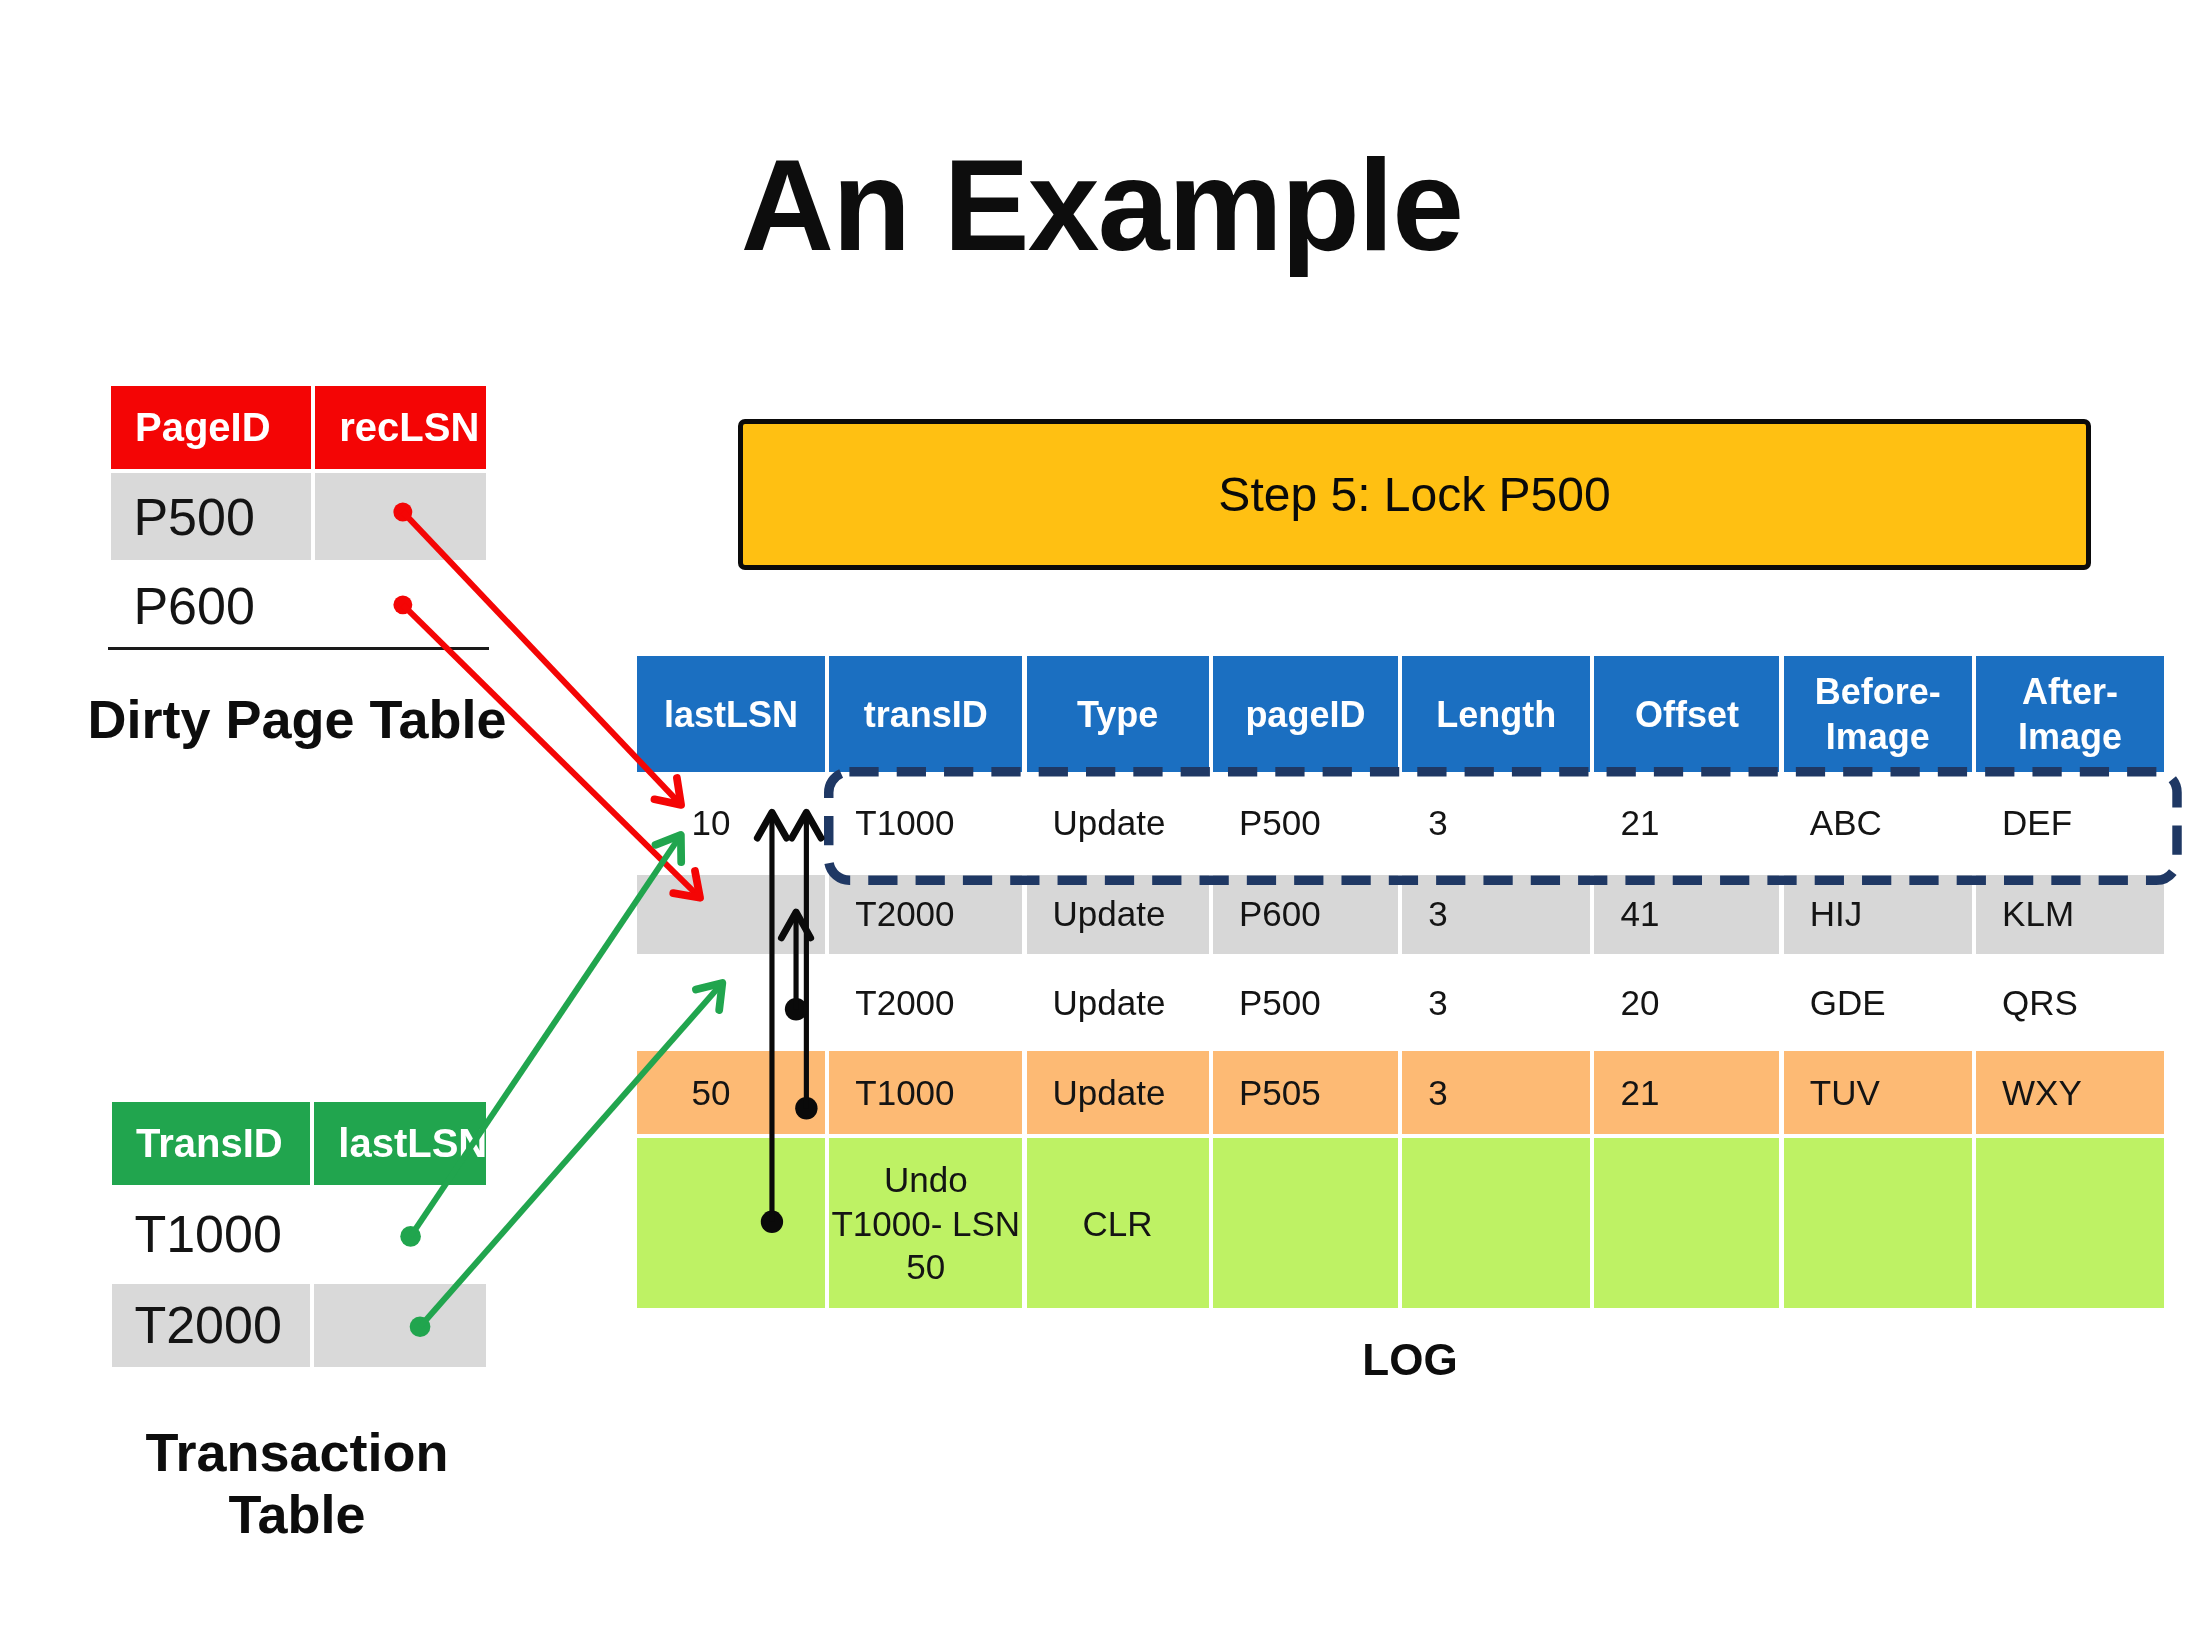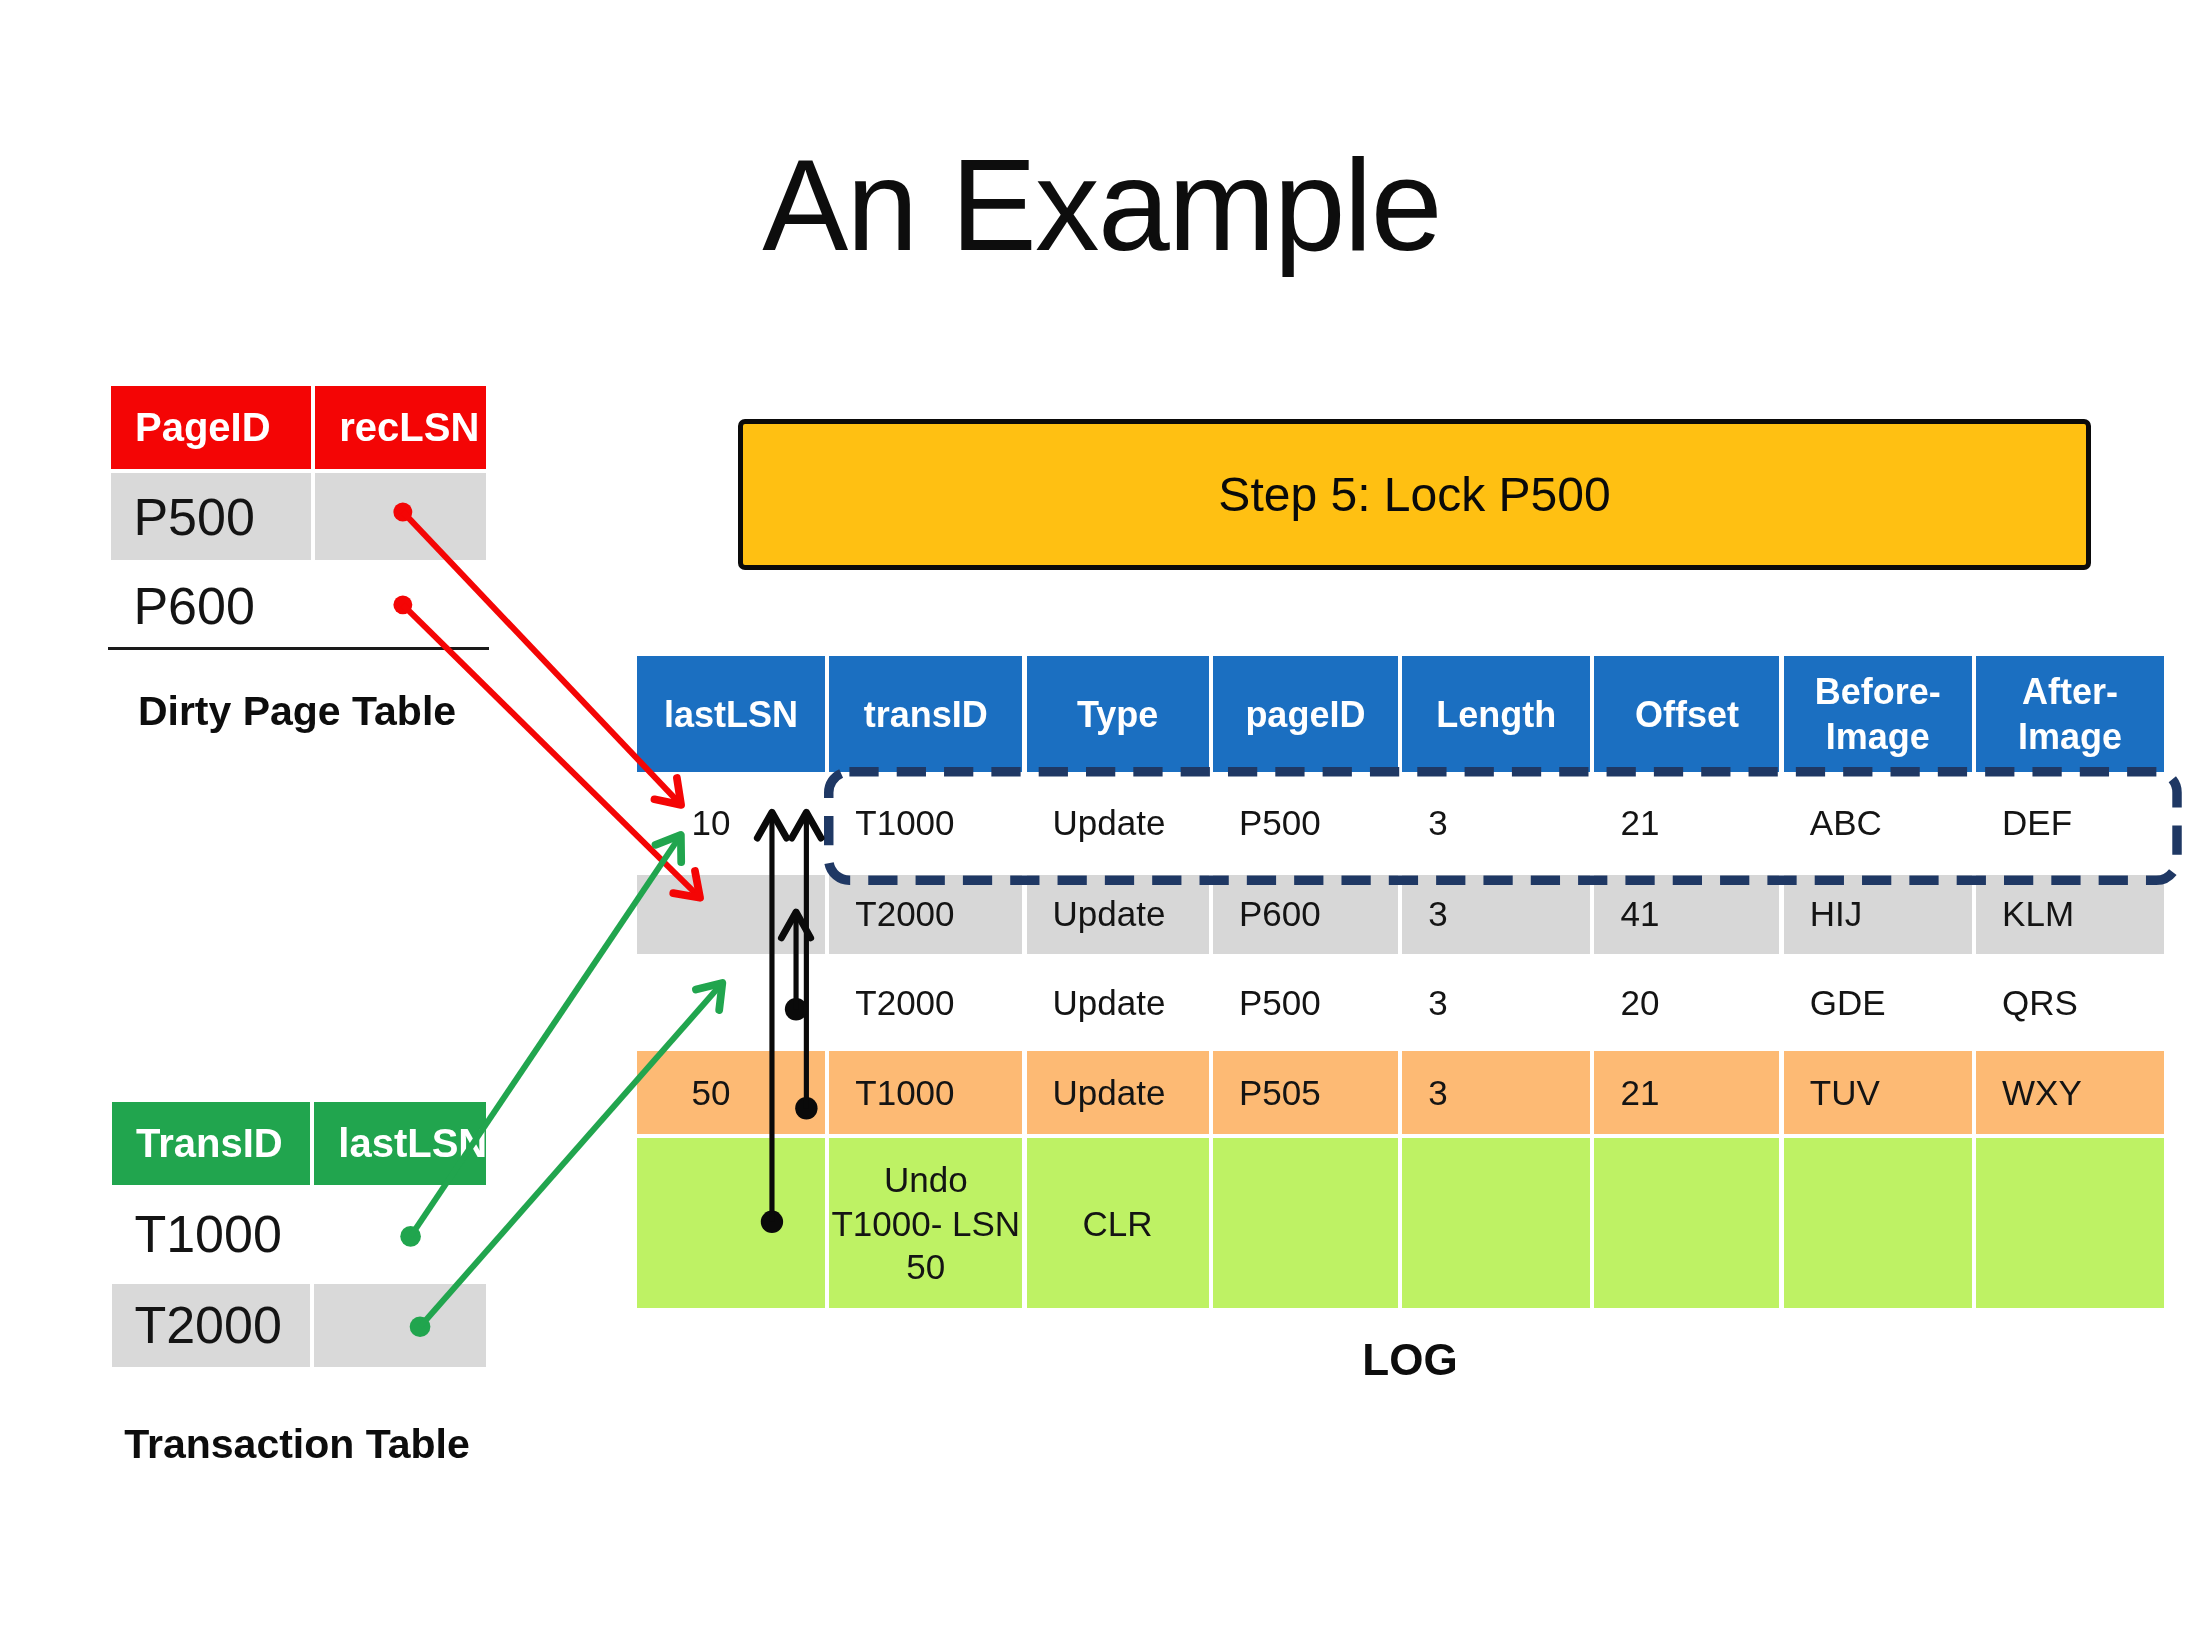--- a/index.html
+++ b/index.html
@@ -3,21 +3,21 @@
 <meta charset="utf-8">
 <style>
   html,body{margin:0;padding:0;background:#ffffff;}
   body{width:2203px;height:1652px;position:relative;overflow:hidden;
        font-family:"Liberation Sans",sans-serif;color:#111;}
 
   .abs{position:absolute;}
 
   
   #title{left:0;top:131px;width:2203px;text-align:center;
-         font-size:129px;font-weight:400;letter-spacing:-1.7px;color:#0d0d0d;}
+         font-size:129px;font-weight:700;letter-spacing:-1.7px;color:#0d0d0d;}
 
   
   #callout{left:738px;top:419px;width:1353px;height:151px;
            background:#FFC012;border:5.2px solid #0a0a0a;border-radius:7px;
            box-sizing:border-box;display:flex;align-items:center;justify-content:center;
            font-size:48px;color:#0a0a0a;}
 
   
   .side-table{display:grid;grid-gap:4.3px;}
   .side-table .hcell{color:#fff;font-weight:bold;font-size:40px;
@@ -30,21 +30,21 @@
   #dirty-table .hcell{background:#F40505;}
   #dirty-table .r1{background:#D9D9D9;}
 
   #trans-table{left:112px;top:1102px;grid-template-columns:198px 172px;
                grid-template-rows:83px 90px 83px;}
   #trans-table .hcell{background:#21A54E;}
   #trans-table .r2{background:#D9D9D9;}
 
   #dirty-underline{left:108px;top:647px;width:381px;height:3.4px;background:#1a1a1a;}
 
-  .table-label{font-size:41px;font-weight:bold;color:#0d0d0d;}
+  .table-label{font-size:54px;font-weight:bold;color:#0d0d0d;}
   #dirty-label{left:82px;top:688px;width:430px;text-align:center;}
   #trans-label{left:82px;top:1409px;width:430px;text-align:center;margin-top:12px;}
 
   
   #log-table{left:637px;top:656px;display:grid;grid-gap:4.3px;
      grid-template-columns:188px 193px 182px 185px 188px 185px 188px 188px;
      grid-template-rows:116px 94px 79px 89px 83px 170px;}
   #log-table .hcell{background:#1B6FC1;color:#fff;font-weight:bold;font-size:36px;
      display:flex;align-items:center;justify-content:center;text-align:center;
      line-height:1.25;padding:0 12px;box-sizing:border-box;}

